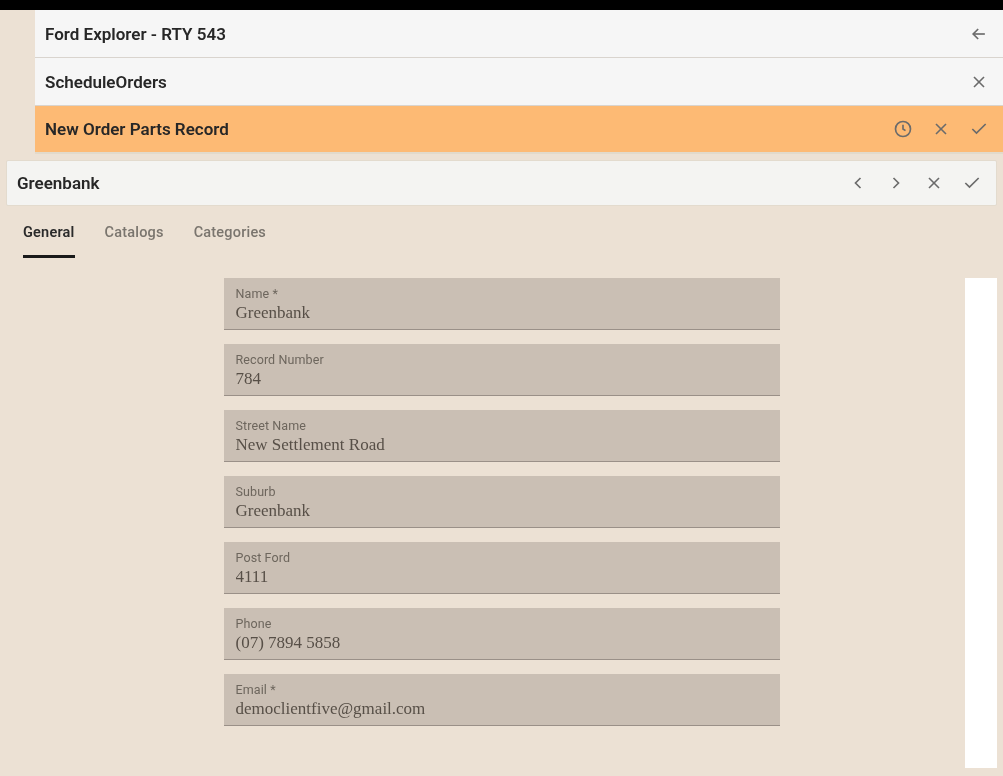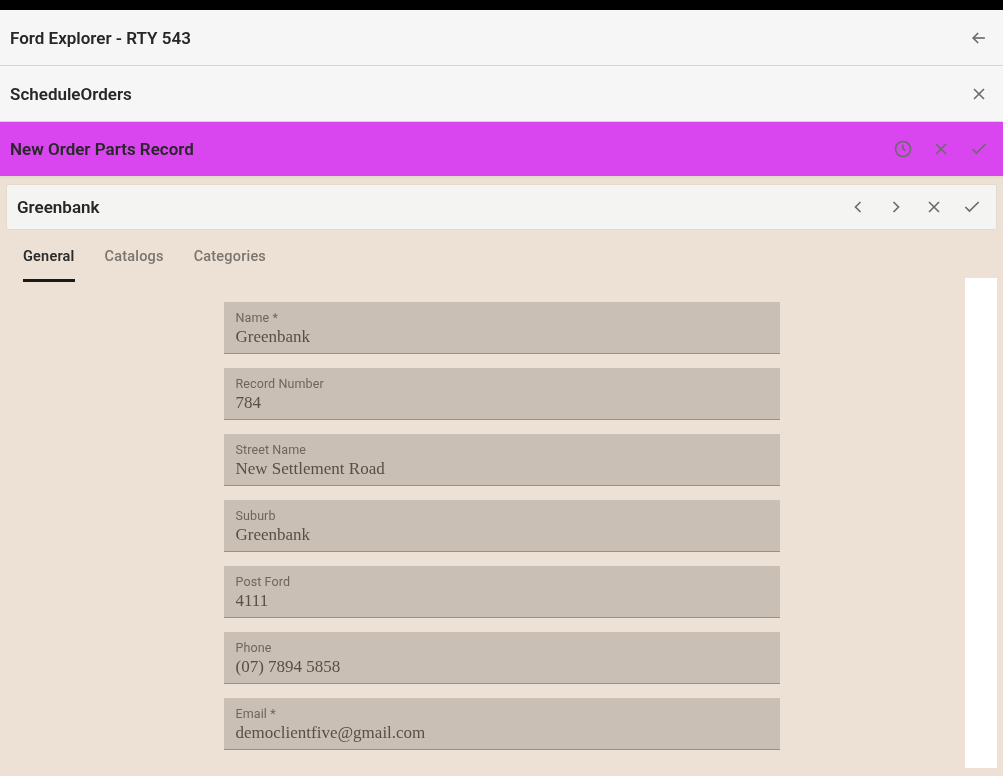--- a/index.html
+++ b/index.html
@@ -1,23 +1,23 @@
 <!DOCTYPE html>
 <html><head>
 <meta charset="utf-8">
 <style>
   * { box-sizing: border-box; margin: 0; padding: 0; }
   html, body { width: 1003px; height: 776px; overflow: hidden; font-family: -apple-system, BlinkMacSystemFont, "Segoe UI", Roboto, Arial, sans-serif; background: #ece1d4; }
   
   .topbar-black { height: 10px; background: #000; width: 100%; }
   
-  .header-row { display: flex; align-items: center; justify-content: space-between; padding: 0 14px 0 10px; background: #f6f6f6; border-bottom: 1px solid #d9d4ce; height: 56px; }
+  .header-row { display: flex; align-items: center; justify-content: space-between; padding: 0 14px 0 10px; background: #f6f6f6; border-bottom: 1px solid #d9d4ce; height: 48px; margin-left: 35px; }
   .header-row .title { font-weight: 600; font-size: 17px; color: #272727; }
   .header-row.sub { background: #f6f6f6; }
-  .header-row.third { background: #d946ef; border-bottom: 2px solid #e2dacb; }
+  .header-row.third { background: #fdba74; border-bottom: 2px solid #e2dacb; }
   .header-row.fourth { background: #f4f4f2; margin: 6px 6px 0 6px; border: 1px solid #e3dbce; border-bottom-color: #e3dbce; border-radius: 2px; height: 46px; }
   
   .icon-group { display: flex; align-items: center; gap: 18px; }
   .icon { width: 20px; height: 20px; color: #6b6b6b; display: inline-flex; align-items: center; justify-content: center; cursor: pointer; }
   .icon svg { width: 100%; height: 100%; stroke: currentColor; fill: none; stroke-width: 2; }
   
   .tabs { display: flex; gap: 30px; padding: 18px 10px 0 23px; background: #ece1d4; }
   .tab { font-size: 14.5px; color: #7a756e; padding-bottom: 14px; font-weight: 500; cursor: pointer; letter-spacing: 0.2px; }
   .tab.active { color: #2b2b2b; font-weight: 600; border-bottom: 3px solid #1a1a1a; }
   

